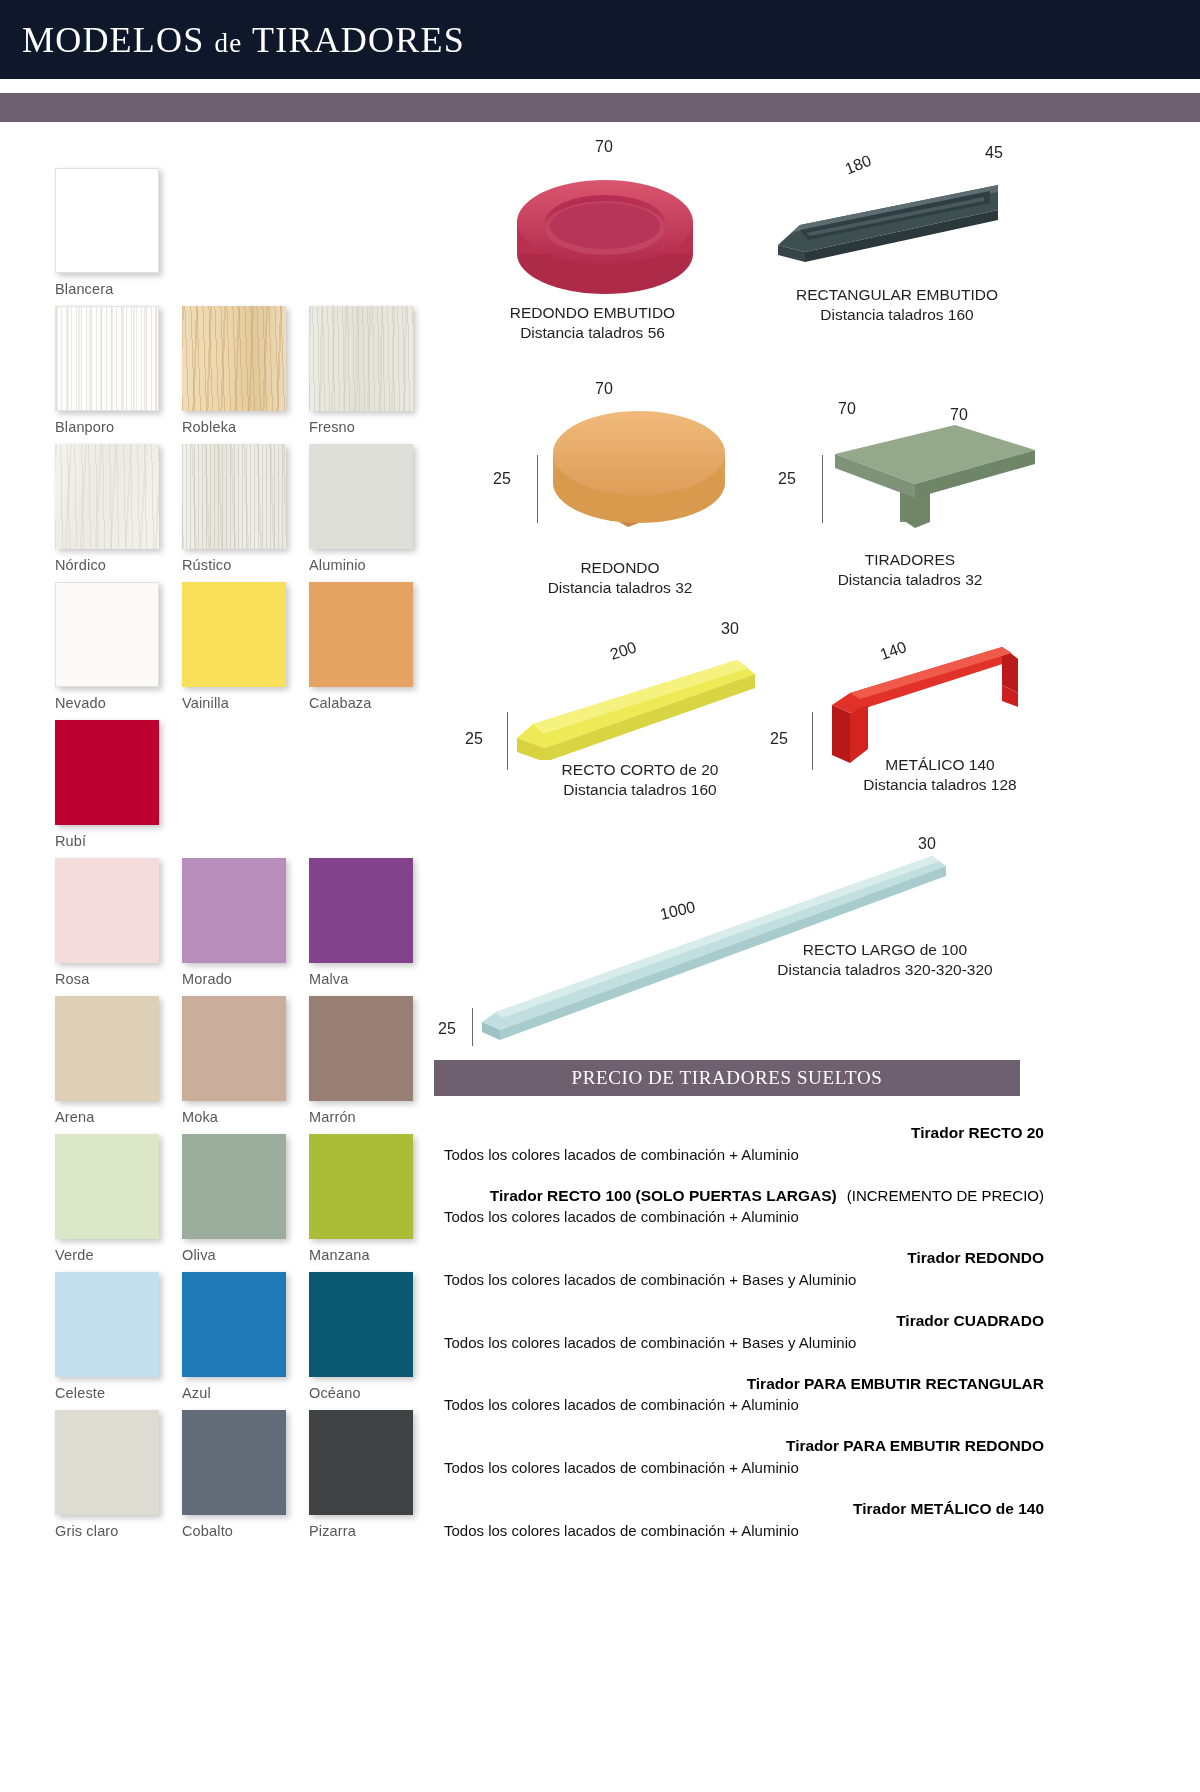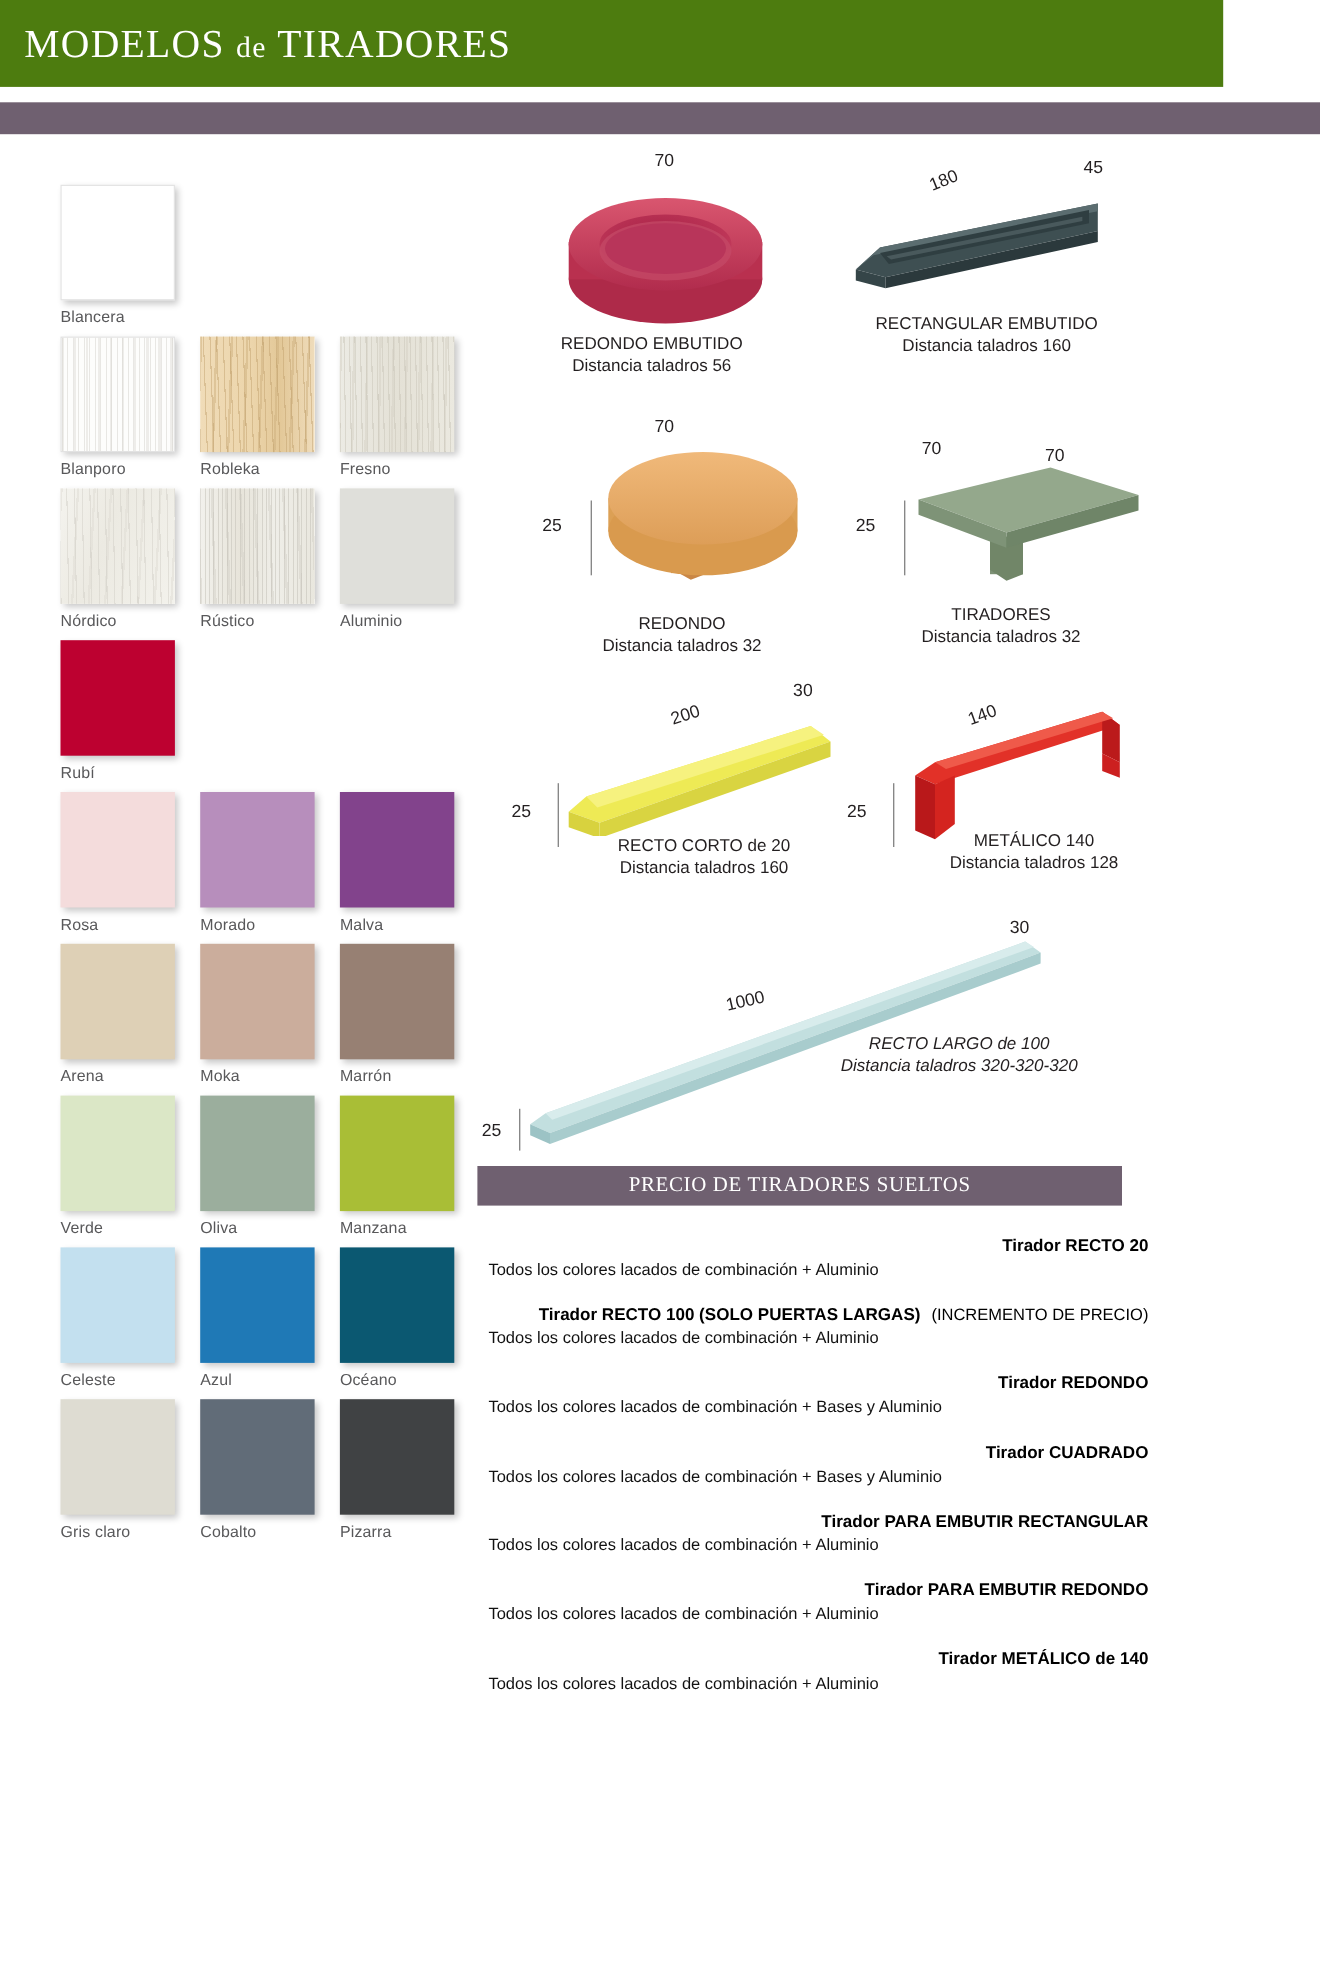--- a/index.html
+++ b/index.html
@@ -6,22 +6,22 @@
   html, body {
     width: 1200px; height: 1792px;
     background: #ffffff;
     font-family: "Liberation Sans", sans-serif;
     overflow: hidden;
   }
   .page { position: relative; width: 1200px; height: 1792px; background: #fff; }
 
   
   .title-bar {
-    position: absolute; left: 0; top: 0; width: 1112px; height: 79px;
-    background: #4d7c0f;
+    position: absolute; left: 0; top: 0; width: 1200px; height: 79px;
+    background: #0f172a;
     display: flex; align-items: center;
   }
   .title-bar .title {
     color: #ffffff;
     font-family: "Liberation Serif", serif;
     font-size: 36px;
     font-weight: 400;
     letter-spacing: 1.2px;
     padding-left: 22px;
     text-transform: uppercase;
@@ -157,20 +157,34 @@
           <div class="swatch-box grain-nordico"></div>
           <div class="swatch-label">Nórdico</div>
         </div>
         <div class="swatch-cell">
           <div class="swatch-box grain-rustico"></div>
           <div class="swatch-label">Rústico</div>
         </div>
         <div class="swatch-cell">
           <div class="swatch-box" style="background: rgb(223, 223, 218);"></div>
           <div class="swatch-label">Aluminio</div>
+        </div>
+      </div>
+      <div class="swatch-row">
+        <div class="swatch-cell">
+          <div class="swatch-box outline" style="background: rgb(251, 250, 247);"></div>
+          <div class="swatch-label">Nevado</div>
+        </div>
+        <div class="swatch-cell">
+          <div class="swatch-box" style="background: rgb(248, 224, 90);"></div>
+          <div class="swatch-label">Vainilla</div>
+        </div>
+        <div class="swatch-cell">
+          <div class="swatch-box" style="background: rgb(228, 162, 99);"></div>
+          <div class="swatch-label">Calabaza</div>
         </div>
       </div>
       <div class="swatch-row">
         <div class="swatch-cell">
           <div class="swatch-box" style="background: rgb(189, 1, 48);"></div>
           <div class="swatch-label">Rubí</div>
         </div>
       </div>
       <div class="swatch-row">
         <div class="swatch-cell">
@@ -369,21 +383,21 @@
       <div class="dim" style="left:230px; top:112px; transform:rotate(-13deg);">1000</div>
       <div class="dim" style="left:488px; top:45px;">30</div>
       <div class="dim" style="left:8px; top:230px;">25</div>
       <div class="leader" style="left:42px; top:218px; height:38px;"></div>
       <svg width="480" height="200" style="position:absolute;left:50px;top:60px;">
         <polygon points="2,172 16,162 452,6 466,16 20,180" fill="#c2dfdf"></polygon>
         <polygon points="2,172 20,180 20,190 2,182" fill="#9cc3c5"></polygon>
         <polygon points="20,180 466,16 466,26 20,190" fill="#a8cccd"></polygon>
         <polygon points="16,162 452,6 460,11 22,168" fill="#d8ecec"></polygon>
       </svg>
-      <div class="cap" style="left:292px; top:150px; width:300px; font-style:italic;">
+      <div class="cap" style="left:305px; top:150px; width:300px; ">
         <div>RECTO LARGO de 100</div>
         <div>Distancia taladros 320-320-320</div>
       </div>
     </div>
 
   </div>
 
   <div class="price-bar">
     <span>PRECIO DE TIRADORES SUELTOS</span>
   </div>

